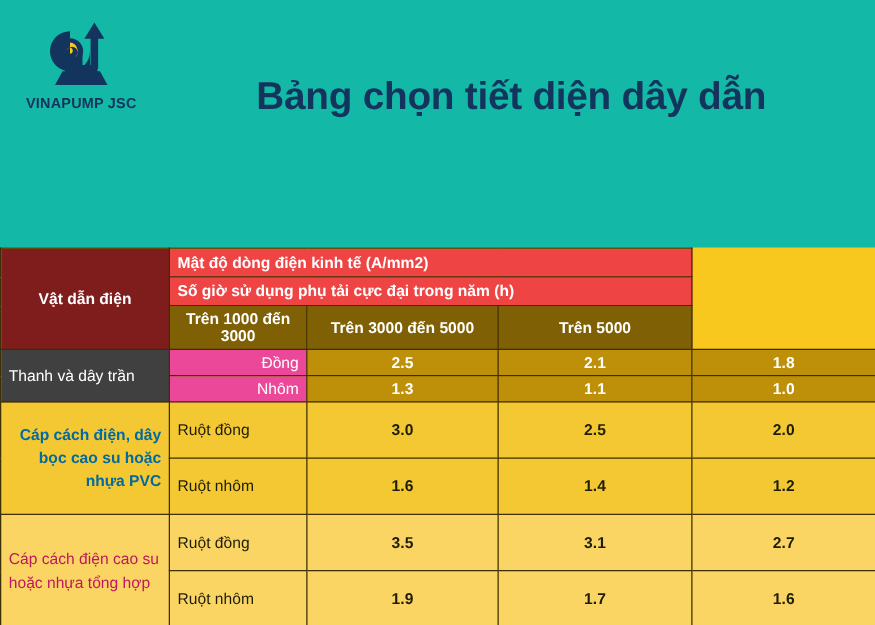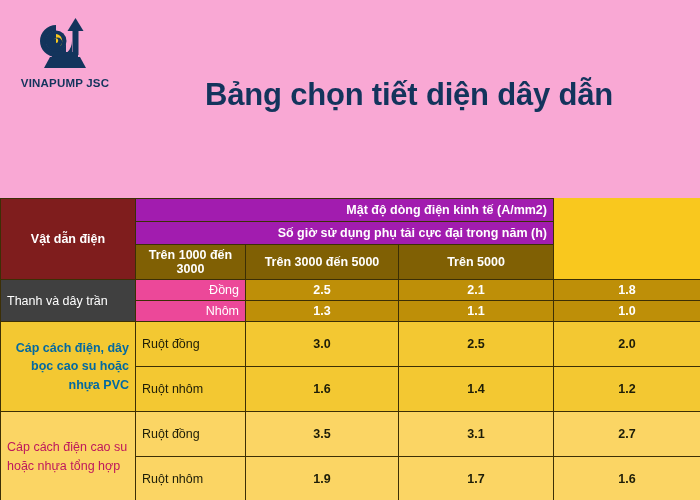--- a/index.html
+++ b/index.html
@@ -22,21 +22,21 @@
     height: 500px;
     background: #F9C81E;
   }
 
   
   .header {
     position: absolute;
     left: 0; top: 0;
     width: 700px;
     height: 198px;
-    background: #f9a8d4;
+    background: #14b8a6;
     display: flex;
     align-items: flex-start;
   }
 
   .logo-block {
     width: 130px;
     padding-top: 16px;
     display: flex;
     flex-direction: column;
     align-items: center;
@@ -53,21 +53,21 @@
     font-size: 11.5px;
     font-weight: bold;
     letter-spacing: 0.2px;
     color: #13345c;
     font-family: "Liberation Sans", sans-serif;
     white-space: nowrap;
   }
 
   .title-block {
     flex: 1;
-    padding-top: 75px;
+    padding-top: 57px;
     padding-right: 12px;
     text-align: center;
   }
 
   .title-line {
     font-size: 31px;
     font-weight: bold;
     line-height: 1.28;
     color: #13345c;
     letter-spacing: -0.2px;
@@ -90,24 +90,24 @@
 
   table.spec td, table.spec th {
     border: 1px solid #3c2f05;
     padding: 3px 6px;
     font-size: 12.5px;
     vertical-align: middle;
   }
 
   
   .hd {
-    background: #a21caf;
-    color: #ffffff;
-    font-weight: bold;
-    text-align: right;
+    background: #ef4444;
+    color: #ffffff;
+    font-weight: bold;
+    text-align: left;
     font-size: 13px;
   }
   .hd-left {
     background: #7f1d1d;
     color: #ffffff;
     font-weight: bold;
     text-align: center;
     font-size: 13.5px;
   }
   .hd-sub {

